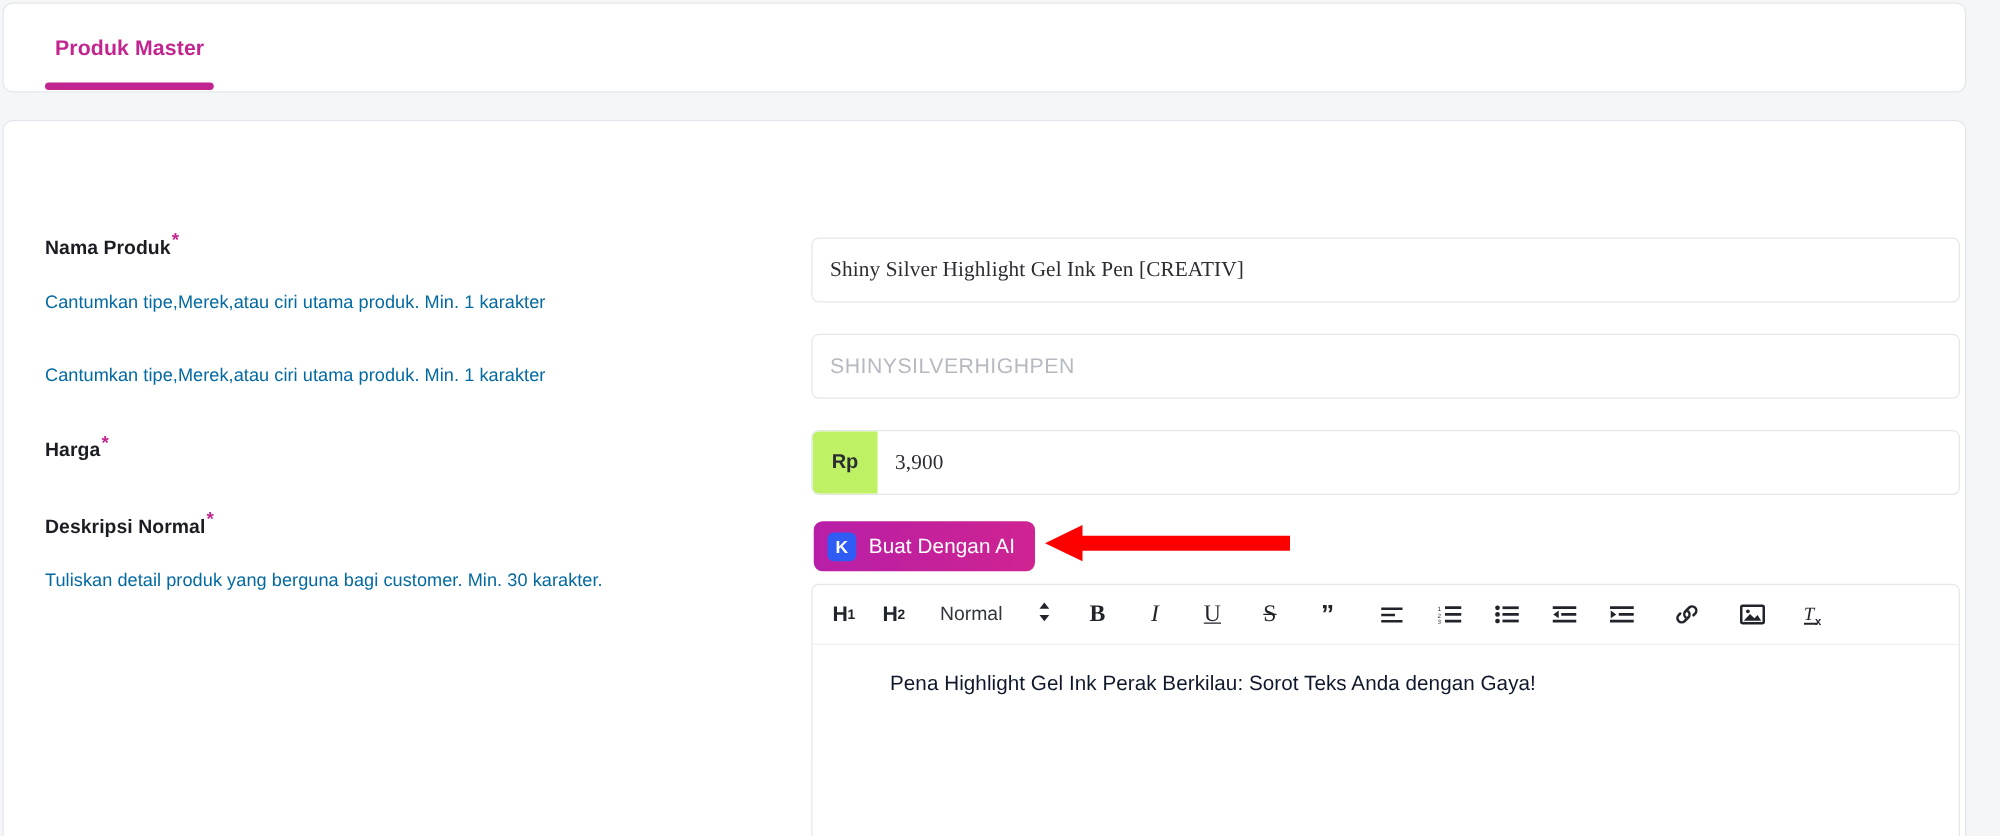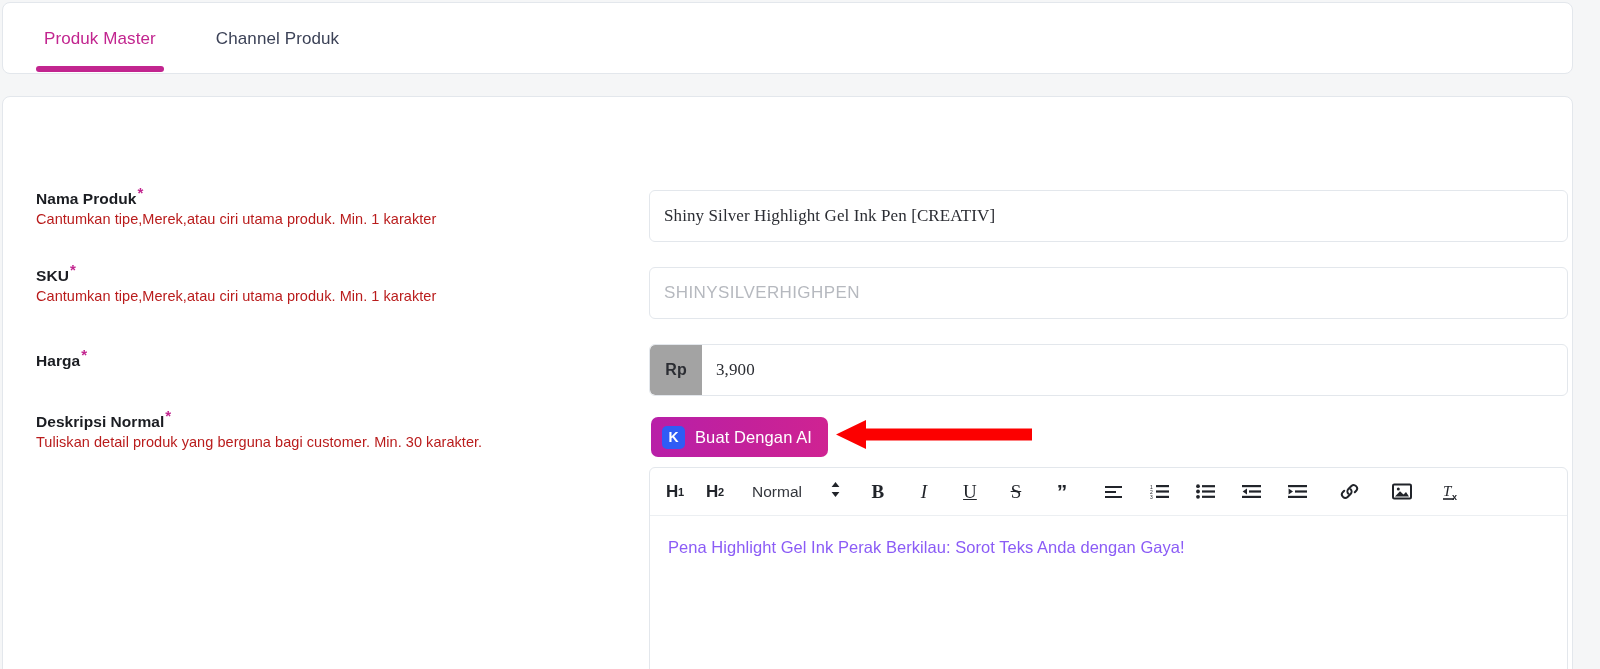--- a/index.html
+++ b/index.html
@@ -44,21 +44,21 @@
     align-items: center;
     font-size: 17px;
     letter-spacing: 0.1px;
     color: #3c4257;
     cursor: pointer;
     padding: 0 8px;
     box-sizing: border-box;
   }
   .tab.active {
     color: #c2258f;
-    font-weight: 400;
+    font-weight: 700;
   }
   .tab .tab-underline {
     position: absolute;
     left: 0px;
     right: 0px;
     bottom: 3px;
     height: 6px;
     border-radius: 4px;
     background: #c2258f;
   }
@@ -100,23 +100,23 @@
   .req {
     color: #c2258f;
     font-size: 15px;
     font-weight: 700;
     vertical-align: super;
     line-height: 0;
     margin-left: 1px;
   }
   .field-hint {
     font-size: 14.5px;
-    color: #b91c1c;
+    color: #0369a1;
     letter-spacing: 0.05px;
-    margin-top: 3px;
+    margin-top: 26px;
     white-space: nowrap;
   }
 
   .lbl-nama   { top: 93px; }
   .lbl-sku    { top: 170px; }
   .lbl-harga  { top: 255px; }
   .lbl-deskripsi { top: 316px; }
 
   
   .input-box {
@@ -144,21 +144,21 @@
     color: #b6b9bf;
     letter-spacing: 0.4px;
   }
   .in-nama  { top: 93px; }
   .in-sku   { top: 170px; }
   .in-harga { top: 247px; padding: 0; overflow: hidden; }
 
   .prefix {
     width: 52px;
     height: 100%;
-    background: #a3a3a3;
+    background: #bef264;
     display: flex;
     align-items: center;
     justify-content: center;
     font-size: 16px;
     font-weight: 600;
     color: #2b2d33;
     flex: 0 0 auto;
     border-radius: 5px 0 0 5px;
   }
 
@@ -259,55 +259,49 @@
   .tb-s { text-decoration: line-through; font-family: "Liberation Serif", serif; font-size: 19px; }
   .tb-q { font-size: 21px; font-weight: 700; line-height: 1; }
 
   .editor-body {
     height: 176px;
     padding: 22px 0 0 18px;
     box-sizing: border-box;
   }
   .editor-body .doc-text {
     font-size: 16.5px;
-    color: #8b5cf6;
+    color: #0f172a;
     letter-spacing: 0.05px;
+    margin-left: 44px;
   }
 </style>
 </head>
 <body>
 
 <div class="tab-card">
   <div class="tab-strip">
     <div class="tab active">
       <span>Produk Master</span>
       <span class="tab-underline"></span>
     </div>
     <div class="tab-gap"></div>
-    <div class="tab">
-      <span>Channel Produk</span>
-
-    </div>
   </div>
 </div>
 
 <div class="main-card">
 
 
   <div class="label-col lbl-nama">
     <div class="field-label">
       <span>Nama Produk</span><span class="req">*</span>
     </div>
     <div class="field-hint">Cantumkan tipe,Merek,atau ciri utama produk. Min. 1 karakter</div>
   </div>
 
   <div class="label-col lbl-sku">
-    <div class="field-label">
-      <span>SKU</span><span class="req">*</span>
-    </div>
     <div class="field-hint">Cantumkan tipe,Merek,atau ciri utama produk. Min. 1 karakter</div>
   </div>
 
   <div class="label-col lbl-harga">
     <div class="field-label">
       <span>Harga</span><span class="req">*</span>
     </div>
   </div>
 
   <div class="label-col lbl-deskripsi">

